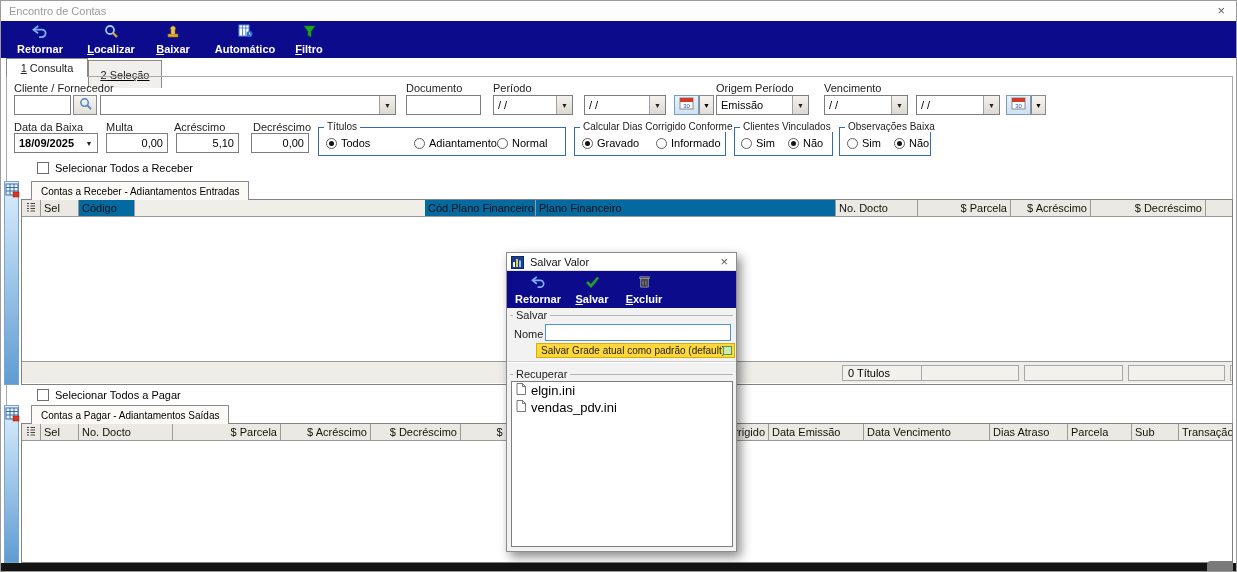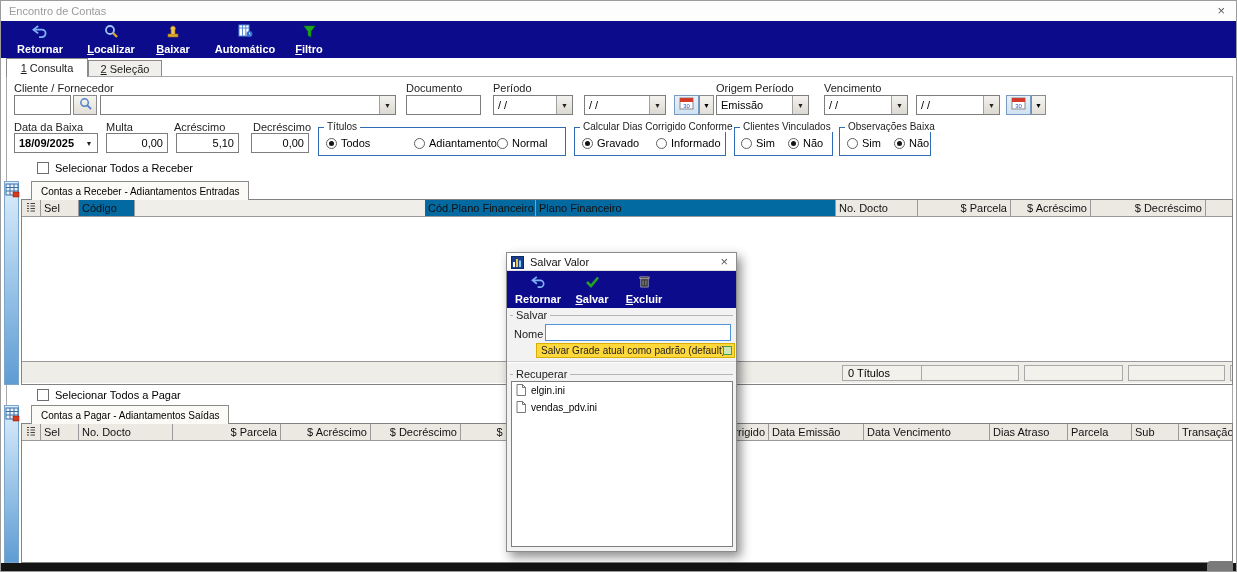--- a/index.html
+++ b/index.html
@@ -49,21 +49,21 @@
   .statusrow { position:absolute; height:22px; background:#efede8; border-top:1px solid #9a9a9a; overflow:hidden; }
   .spanel { position:absolute; top:3px; height:16px; border:1px solid #a8a8a8; background:#f3f1ec;
             font-size:11px; display:flex; align-items:center; padding:0 5px; }
   .dlg { position:absolute; left:505px; top:251px; width:231px; height:300px; background:#f2f2f2;
          border:1px solid #8c8c8c; box-shadow:4px 5px 10px rgba(0,0,0,0.45); z-index:10; }
   .dlg .dtitle { position:absolute; left:0; top:0; right:0; height:18px; background:#fff;
                  border-bottom:1px solid #dedede; }
   .hline { position:absolute; border-top:1px solid #b5b5b5; height:0; }
   .groove { position:absolute; height:2px; border-top:1px solid #cfcfcf; border-bottom:1px solid #ffffff; }
   .listbox { position:absolute; background:#fff; border:1px solid #7e7e7e; overflow:hidden; }
-  .litem { display:flex; align-items:center; gap:5px; font-size:10px; padding:2px 4px; height:17px; }
+  .litem { display:flex; align-items:center; gap:5px; font-size:13px; padding:2px 4px; height:17px; }
   .close-x { position:absolute; font-size:13px; color:#5a5a5a; cursor:default; }
   u { text-decoration:underline; }
 </style>
 </head>
 <body>
 
 <div id="app">
 
   <div class="abs" style="left:0;top:0;width:100%;height:20px;background:#fdfdfd;">
     <span class="lbl" style="left:8px;top:4px;color:#9b9b9b;">Encontro de Contas</span>
@@ -107,21 +107,21 @@
       <span><svg width="13" height="13" viewBox="0 0 13 13">
             <path d="M1 1 H12 L8 6.5 V12 L5 10.5 V6.5 Z" fill="#1ea51e" stroke="#0c7a0c" stroke-width="0.6"></path>
           </svg></span>
       <span class="tlabel"><u>F</u>iltro</span>
     </div>
   </div>
 
   <div class="maintab" style="left:5px;top:57px;width:82px;height:19px;background:#fff;z-index:2;">
     <span class="lbl" style="position:static;"><u>1</u> Consulta</span>
   </div>
-  <div class="maintab" style="left:87px;top:59px;width:74px;height:17px;background:#f0efec;">
+  <div class="maintab" style="left:87px;top:59px;width:74px;height:28px;background:#f0efec;text-decoration:underline;">
     <span class="lbl" style="position:static;"><u>2</u> Seleção</span>
   </div>
 
   <div class="abs" style="left:5px;top:75px;width:1227px;height:488px;border:1px solid #a9a9a9;border-bottom:none;"></div>
 
   <span class="lbl" style="left:13px;top:81px;">Cliente / Fornecedor</span>
   <span class="lbl" style="left:405px;top:81px;">Documento</span>
   <span class="lbl" style="left:492px;top:81px;">Período</span>
   <span class="lbl" style="left:715px;top:81px;">Origem Período</span>
   <span class="lbl" style="left:823px;top:81px;">Vencimento</span>

